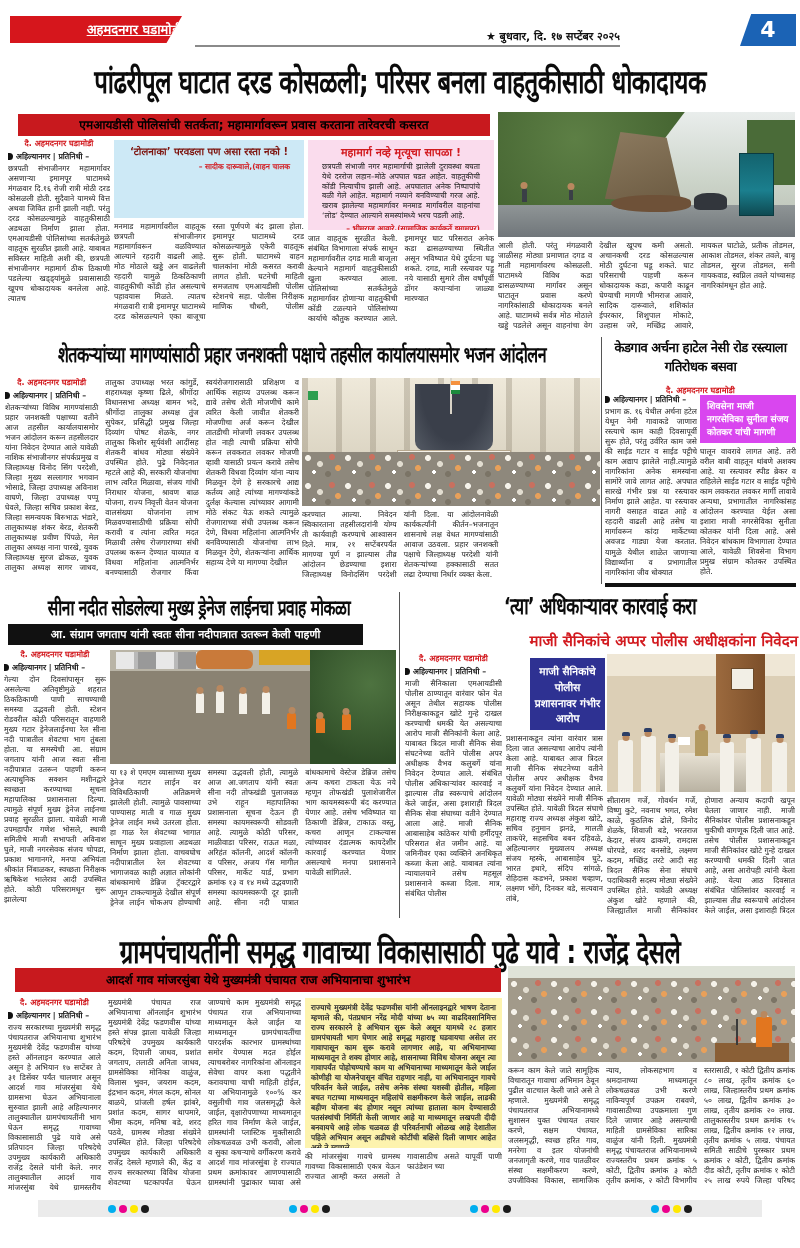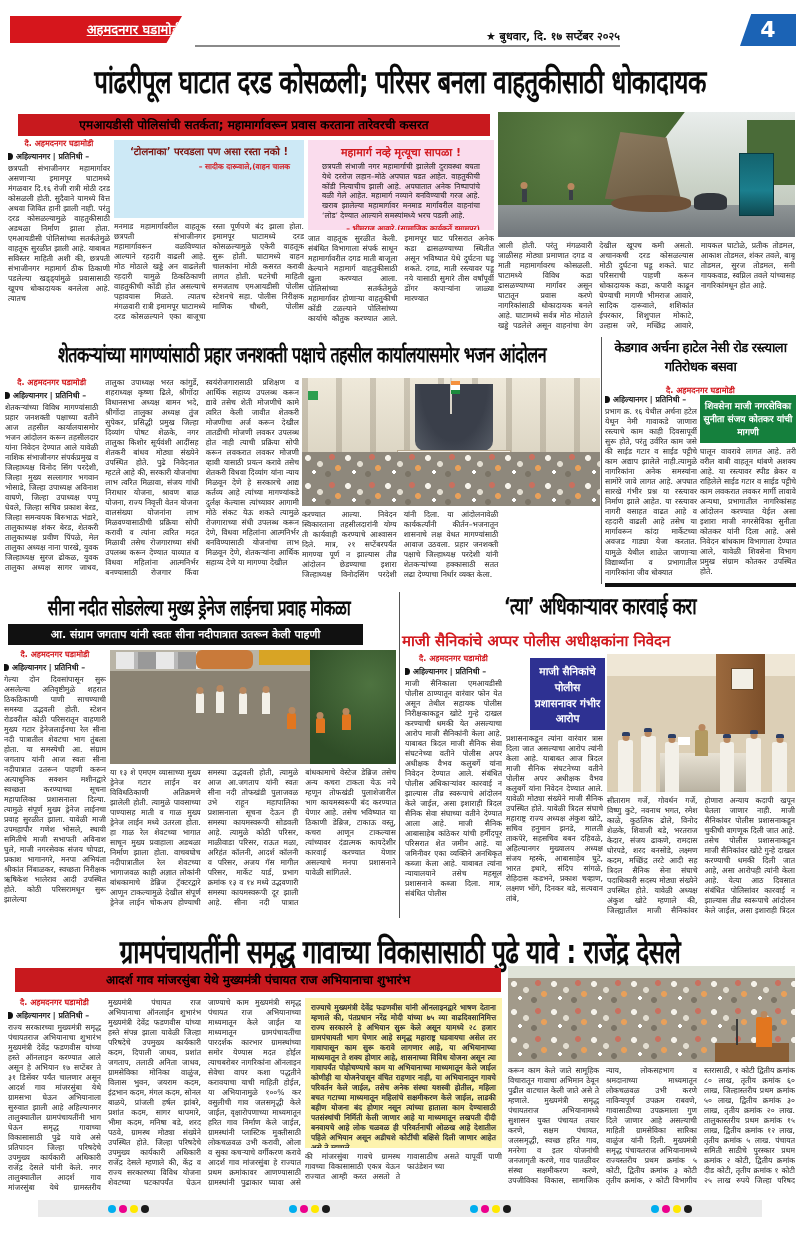--- a/index.html
+++ b/index.html
@@ -38,26 +38,26 @@
   
   .infobox{padding:4px 14px;overflow:hidden}
   .infobox .ib-title{font-weight:bold;text-align:center;margin-bottom:3px}
   .infobox .ib-body{font-size:7.5px;line-height:1.3;text-align:justify}
   .infobox .ib-sign{font-size:7.5px;font-weight:bold;text-align:right;color:var(--accent_red,#d21a1f);margin-top:2px}
   .bluebox{background:var(--toll_blue,#cde9f6)}
   .bluebox .ib-title{color:#7d150f;font-size:10px;white-space:nowrap}
   .pinkbox{background:var(--danger_pink,#fadced)}
   .pinkbox .ib-title{color:var(--accent_red,#d21a1f);font-size:11px}
   .navybox{background:var(--navy_blue,#2e3192);color:#fff;font-weight:bold;font-size:10.5px;text-align:center;padding:6px 4px;line-height:1.5;overflow:hidden}
-  .blackbox{background:#15803d;color:#fff;font-weight:bold;font-size:9px;text-align:center;padding:5px 1px;line-height:1.45;overflow:hidden}
+  .blackbox{background:#d946ef;color:#fff;font-weight:bold;font-size:9px;padding:5px 7px;line-height:1.45;overflow:hidden}
   .yellowbox{background:var(--yellow_box,#fdf3ae);padding:5px 6px;overflow:hidden}
   .yellowbox .yb-title{color:var(--accent_red,#d21a1f);font-weight:bold;font-size:11.5px;line-height:1.3;margin-bottom:3px}
   .yellowbox .yb-body{font-size:7.4px;font-weight:bold;color:#333;line-height:1.35;text-align:justify}
   .blackstrip{background:#111;color:#fff;font-weight:bold;text-align:center;white-space:nowrap;overflow:hidden}
-  .redsub{color:var(--accent_red,#d21a1f);font-weight:bold;text-align:left;white-space:nowrap}
+  .redsub{color:var(--accent_red,#d21a1f);font-weight:bold;text-align:right;white-space:nowrap}
   .footerstrip{left:38px;top:1200px;width:724px;height:17px;background:#ebebeb;display:flex;align-items:center;justify-content:space-around}
   .dotgrp{display:flex;gap:3px}
   .dot{width:8px;height:8px;border-radius:50%}
 </style>
 </head>
 <body>
 
 <div class="abs brandbox">अहमदनगर घडामोडी</div>
 <div class="abs hrule" style="left:195px;top:45px;width:425px"></div>
 <div class="abs datetxt">★ बुधवार, दि. १७ सप्टेंबर २०२५</div>

